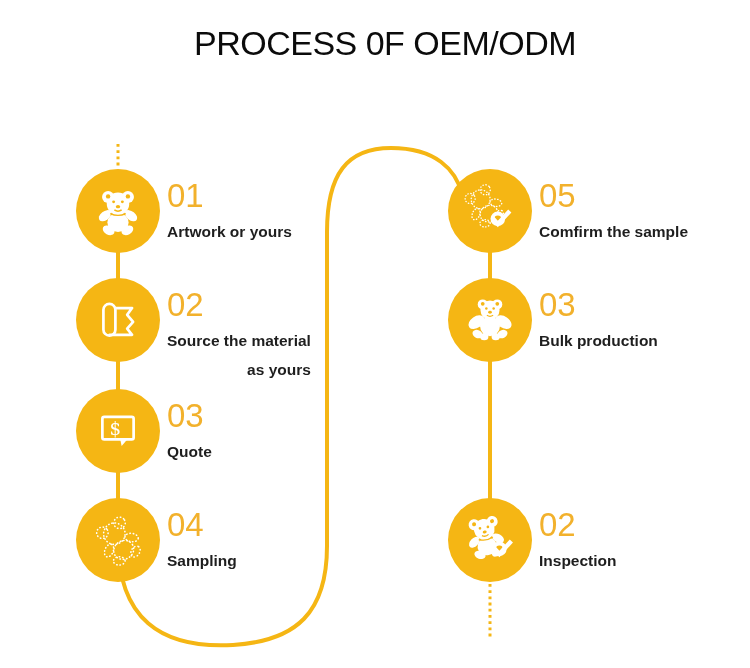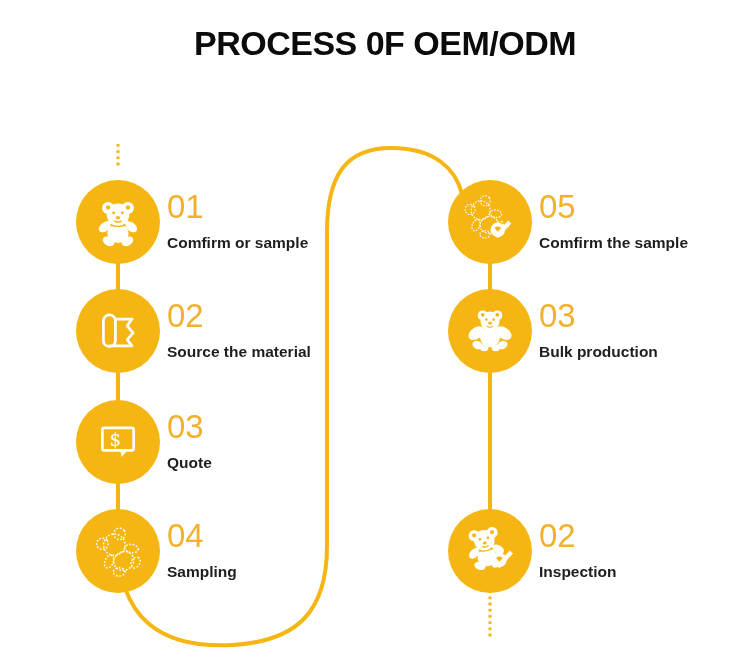--- a/index.html
+++ b/index.html
@@ -7,27 +7,27 @@
     --num-color:#F2B12C;
     --label-color:#1E1E1E;
     --title-color:#0B0B0B;
     --bg:#FFFFFF;
   }
   *{margin:0;padding:0;box-sizing:border-box;}
   html,body{width:750px;height:668px;background:var(--bg);overflow:hidden;
     font-family:"Liberation Sans",sans-serif;}
   .canvas{position:relative;width:750px;height:668px;background:var(--bg);}
   .page-title{position:absolute;top:24px;left:0;right:0;text-align:center;
-    padding-left:20px;font-size:34px;font-weight:700;letter-spacing:-0.5px;
+    padding-left:20px;font-size:34px;font-weight:400;letter-spacing:-0.5px;
     color:var(--title-color);white-space:nowrap;}
   .connectors{position:absolute;left:0;top:0;z-index:0;}
   .connectors path{stroke:var(--accent);fill:none;}
   .conn-solid{stroke-width:4;}
   .conn-dash{stroke-width:3;stroke-dasharray:2.8 3.4;}
-  .step{position:absolute;z-index:1;width:300px;height:84px;margin-top:11px;}
+  .step{position:absolute;z-index:1;width:300px;height:84px;}
   .circle{position:absolute;left:0;top:0;width:84px;height:84px;border-radius:50%;
     background:var(--accent);display:flex;align-items:center;justify-content:center;}
   .circle svg{overflow:visible;display:block;}
   .num{position:absolute;left:91px;top:10px;font-size:33px;line-height:1;
     color:var(--num-color);white-space:nowrap;}
   .label{position:absolute;left:91px;top:48px;font-size:15.5px;font-weight:700;
     color:var(--label-color);line-height:29px;white-space:nowrap;}
   .fw{fill:#fff;}
   .fa{fill:var(--accent,#F5B614);}
   .sw{stroke:#fff;}
@@ -91,36 +91,37 @@
   <h1 class="page-title">PROCESS 0F OEM/ODM</h1>
 
   <div class="step" style="left:76px;top:169px;">
     <div class="circle">
       <svg width="50" height="50" viewBox="0 0 48 48">
         <use href="#bear-solid"></use>
       </svg>
     </div>
     <div class="num">01</div>
     <div class="label">
-      <div>Comfirm or sample</div>
+      <div>Artwork or yours</div>
     </div>
   </div>
 
   <div class="step" style="left:76px;top:278px;text-align:right;">
     <div class="circle">
       <svg width="50" height="50" viewBox="0 0 48 48">
         <g fill="none" class="sw" stroke-width="2.6" stroke-linejoin="round" stroke-linecap="round">
           <rect x="10" y="8.5" width="11.5" height="30.5" rx="5.7"></rect>
           <path d="M21.5 12.5 H37.5 L32.8 19 L38.5 25.8 L32.8 32.3 L37.5 38.2 H16"></path>
         </g>
       </svg>
     </div>
     <div class="num">02</div>
     <div class="label">
       <div>Source the material</div>
+      <div>as yours</div>
     </div>
   </div>
 
   <div class="step" style="left:76px;top:389px;">
     <div class="circle">
       <svg width="50" height="50" viewBox="0 0 48 48">
         <rect x="9" y="10.5" width="30" height="21.5" rx="1.8" fill="none" class="sw" stroke-width="2.6" stroke-linejoin="round"></rect>
         <path class="fw" d="M26 31.5 L33.5 31.5 L27.5 38.5 Z"></path>
         <text class="fw" x="21.5" y="27.5" font-size="17.5" text-anchor="middle" font-family="DejaVu Serif, serif">$</text>
       </svg>

